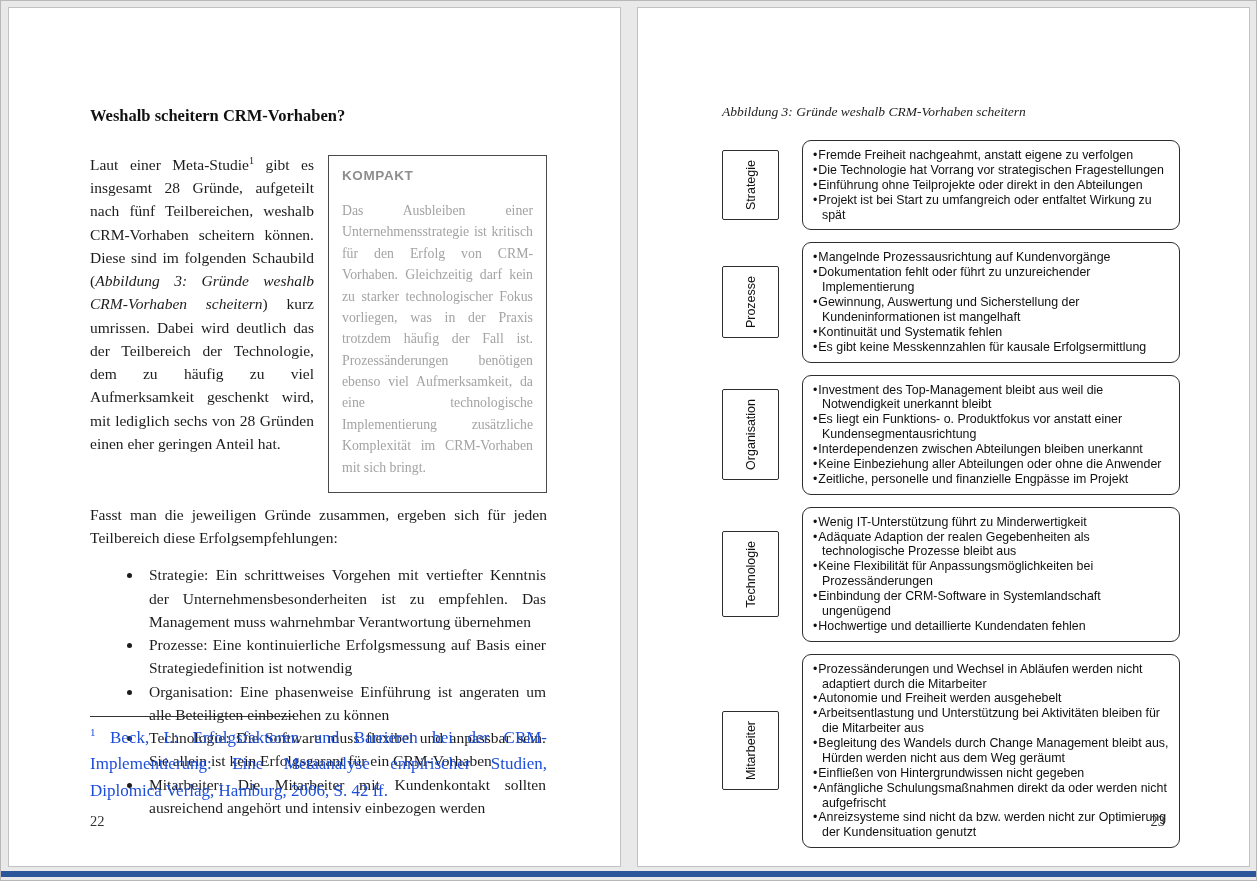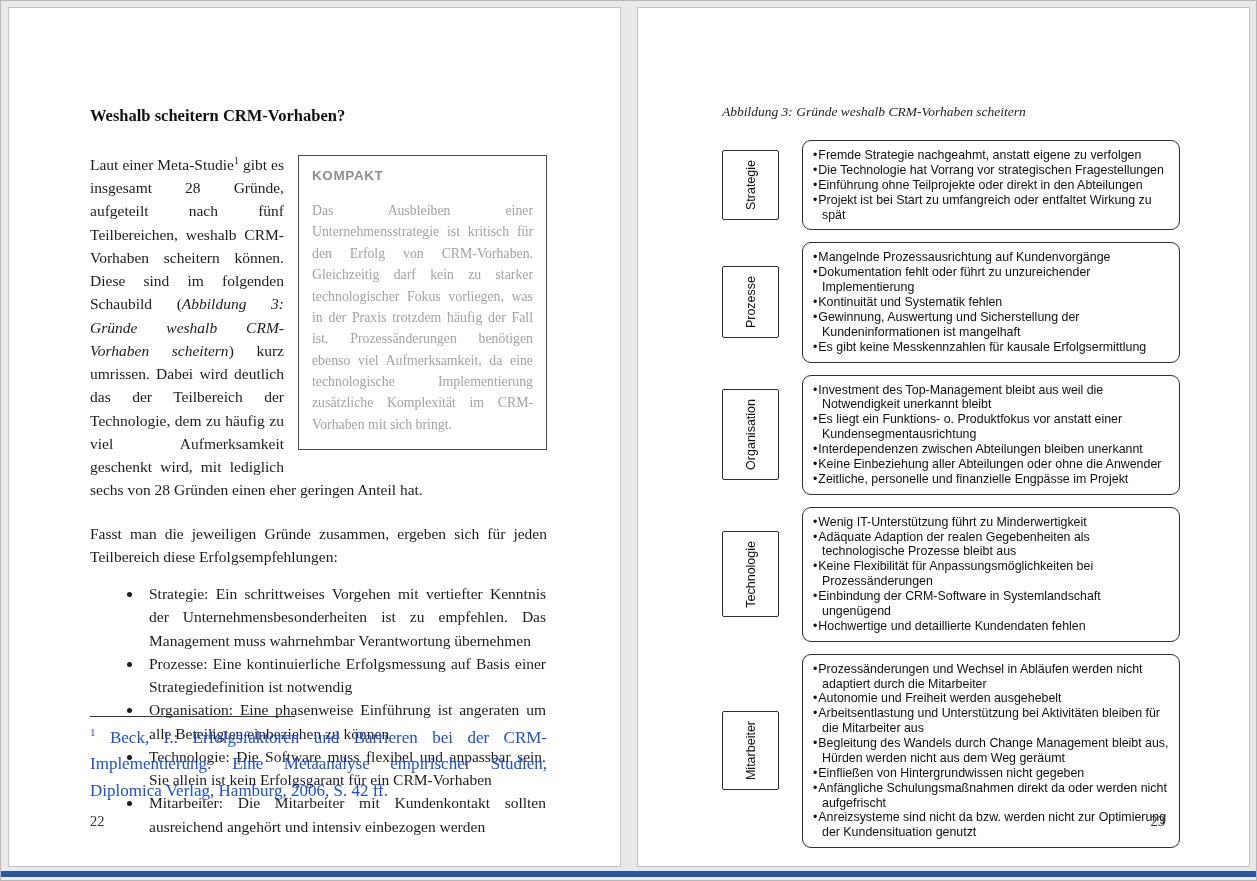--- a/index.html
+++ b/index.html
@@ -31,21 +31,21 @@
     text-align: justify;
     hyphens: auto; -webkit-hyphens: auto;
   }
   h1.doc-title {
     font-size: 16.5px; font-weight: bold;
     margin: 0 0 24px 0; color: #111;
     text-align: left;
   }
   .kompakt {
     float: right;
-    width: 249px;
+    width: 219px;
     border: 1px solid #4a4a4a;
     padding: 10px 13px 14px 13px;
     margin: 2px 0 10px 14px;
     text-align: justify;
   }
   .kompakt-title {
     font-family: "Liberation Sans", sans-serif;
     font-weight: bold; font-size: 13.5px;
     letter-spacing: 0.6px;
     color: #8e8e8e;
@@ -161,36 +161,36 @@
     <div class="content-r">
       <p class="caption">Abbildung 3: Gründe weshalb CRM-Vorhaben scheitern</p>
 
       <div class="figure">
 
         <div class="fig-row">
           <div class="fig-label">
             <span class="vtext">Strategie</span>
           </div>
           <ul class="fig-box">
-              <li>Fremde Strategie nachgeahmt, anstatt eigene zu verfolgen</li>
+              <li>Fremde Freiheit nachgeahmt, anstatt eigene zu verfolgen</li>
               <li>Die Technologie hat Vorrang vor strategischen Fragestellungen</li>
               <li>Einführung ohne Teilprojekte oder direkt in den Abteilungen</li>
               <li>Projekt ist bei Start zu umfangreich oder entfaltet Wirkung zu spät</li>
             </ul>
         </div>
 
         <div class="fig-row">
           <div class="fig-label">
             <span class="vtext">Prozesse</span>
           </div>
           <ul class="fig-box">
               <li>Mangelnde Prozessausrichtung auf Kundenvorgänge</li>
               <li>Dokumentation fehlt oder führt zu unzureichender Implementierung</li>
+              <li>Gewinnung, Auswertung und Sicherstellung der Kundeninformationen ist mangelhaft</li>
               <li>Kontinuität und Systematik fehlen</li>
-              <li>Gewinnung, Auswertung und Sicherstellung der Kundeninformationen ist mangelhaft</li>
               <li>Es gibt keine Messkennzahlen für kausale Erfolgsermittlung</li>
             </ul>
         </div>
 
         <div class="fig-row">
           <div class="fig-label">
             <span class="vtext">Organisation</span>
           </div>
           <ul class="fig-box">
               <li>Investment des Top-Management bleibt aus weil die Notwendigkeit unerkannt bleibt</li>

